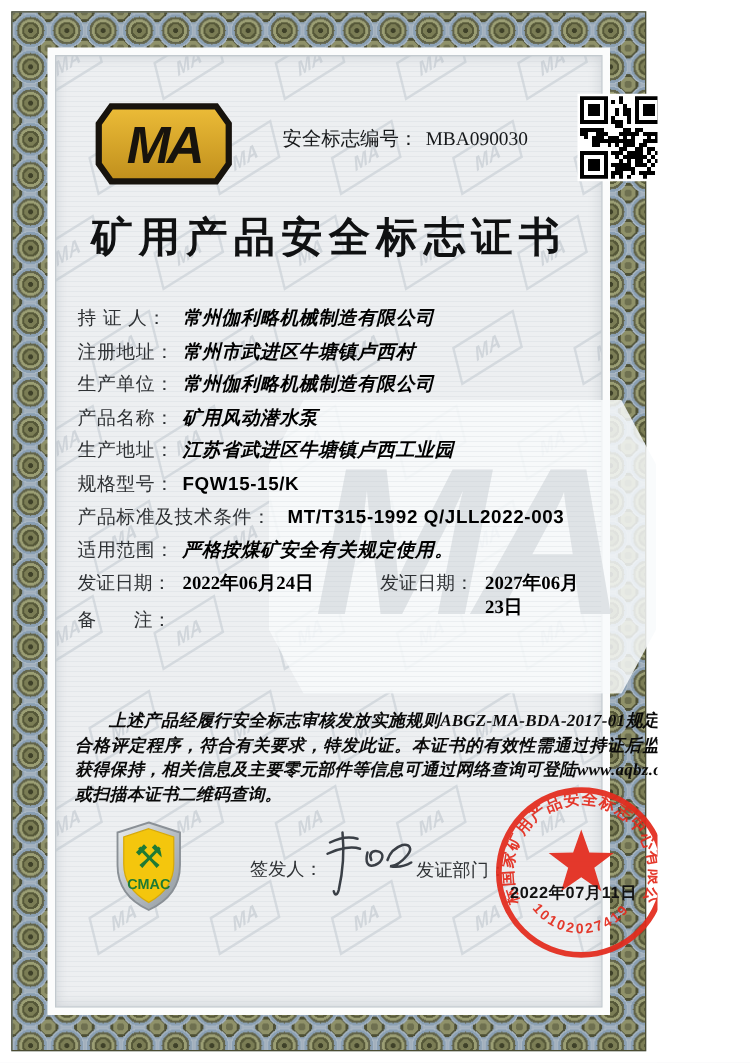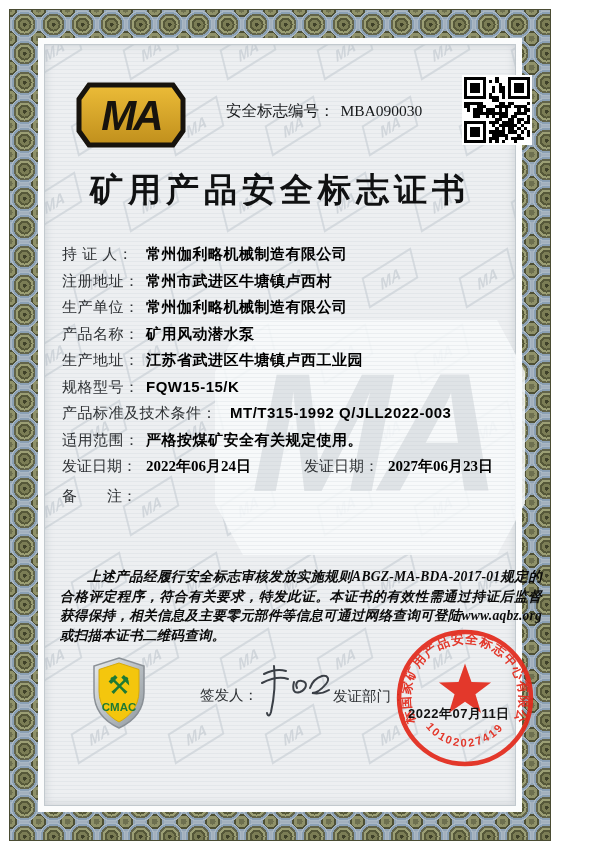--- a/index.html
+++ b/index.html
@@ -1,17 +1,17 @@
 <!DOCTYPE html>
 <html><head>
 <meta charset="utf-8">
 <style>
   html,body{margin:0;padding:0;background:#ffffff;}
   .page{position:relative;width:526px;height:850px;background:#ffffff;overflow:hidden;
-        font-family:"Liberation Serif","DejaVu Serif",serif;padding-left:34px;}
+        font-family:"Liberation Serif","DejaVu Serif",serif;}
   
   .frame{position:absolute;inset:9px;border:1px solid #4a4c33;
     background-color:#a3b0bd;
     background-image:
       radial-gradient(circle at 50% 50%, #3f4129 0 2px, #7b7d55 2px 5px, #565839 5px 7px,
         #9b9e74 7px 9px, #62644a 9px 11px, #8ba0b4 11px 13px, #aab8c4 13px 14px, rgba(0,0,0,0) 14px),
       radial-gradient(circle at 50% 50%, #6e7050 0 3px, #8f9169 3px 6px, #4e5036 6px 8px,
         #93a5b6 8px 10px, rgba(0,0,0,0) 10px);
     background-size:29px 29px, 29px 29px;
     background-position:0 0, 14px 14px;}
@@ -40,21 +40,21 @@
   
   .title{position:absolute;left:0;top:168px;width:100%;text-align:center;margin:0;
       font-size:33px;font-weight:900;color:#101112;letter-spacing:5px;
       font-family:"Liberation Serif","DejaVu Serif",serif;}
   
   .fields{position:absolute;left:62px;top:245px;right:58px;}
   .frow{display:flex;align-items:baseline;height:17px;margin-bottom:9.5px;}
   .flabel{flex:0 0 84px;font-size:15px;color:#2e3134;font-family:"Liberation Sans","DejaVu Sans",sans-serif;
       letter-spacing:.5px;white-space:pre;}
   .frow.wide .flabel{flex:0 0 168px;}
-  .fvalue{font-size:15px;font-weight:bold;color:#000;letter-spacing:.5px;white-space:pre;}
+  .fvalue{font-size:15px;font-weight:bold;color:#000;font-style:italic;letter-spacing:.5px;white-space:pre;}
   .fvalue.plain{font-style:normal;font-family:"Liberation Sans","DejaVu Sans Mono",sans-serif;}
   .dates-row{position:absolute;left:62px;top:457px;right:58px;height:18px;}
   .dates-row span{position:absolute;top:0;font-size:15px;}
   .d-l1{left:0;color:#2e3134;font-family:"Liberation Sans",sans-serif;}
   .d-v1{left:84px;font-weight:bold;color:#000;}
   .d-l2{left:242px;color:#2e3134;font-family:"Liberation Sans",sans-serif;}
   .d-v2{left:326px;font-weight:bold;color:#000;}
   .remark{position:absolute;left:62px;top:487px;font-size:15px;color:#2e3134;
       font-family:"Liberation Sans",sans-serif;white-space:pre;}
   

